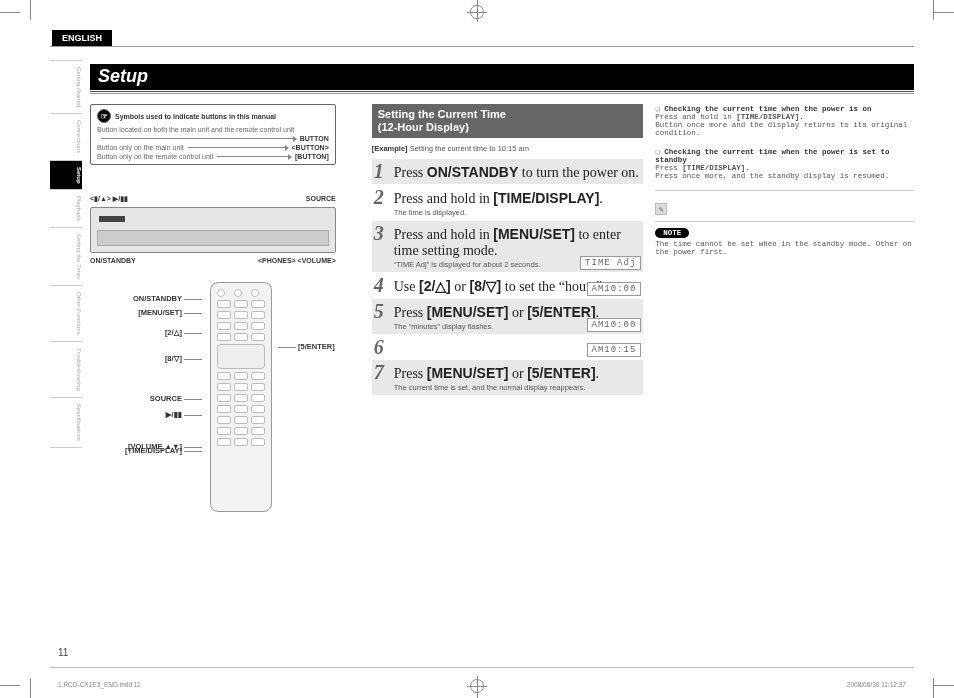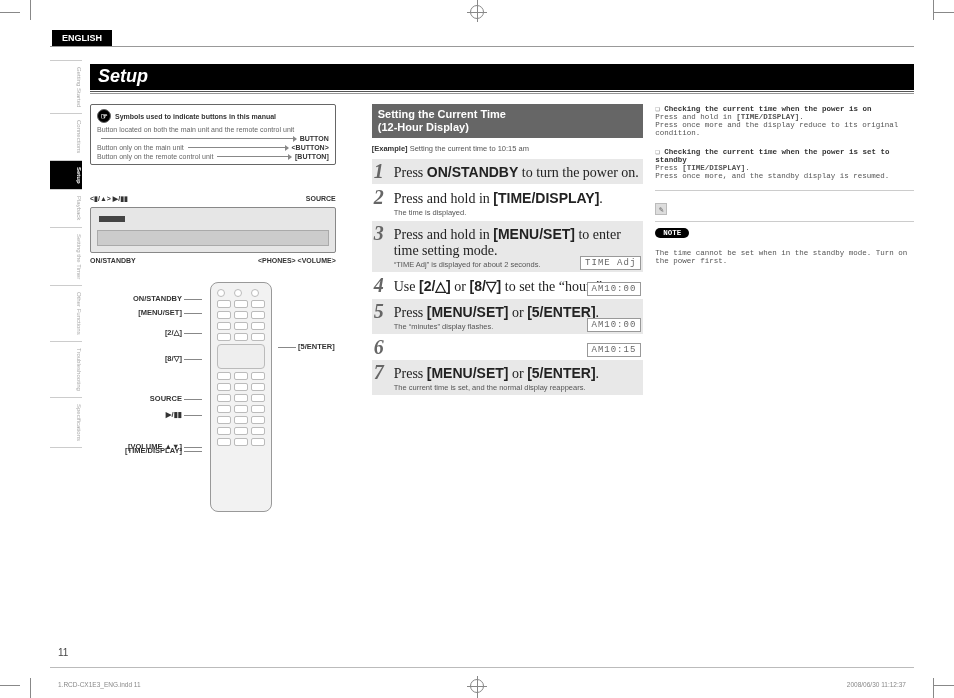--- a/index.html
+++ b/index.html
@@ -155,21 +155,21 @@
   .c3-title { font-weight:bold; color:#333; }
   .sq::before { content:"❏ "; color:#777;}
   .pencil {
     width:12px; height:12px; background:#ddd; border:1px solid #bbb;
     display:inline-flex; align-items:center; justify-content:center;
     font-size:8px; margin-top:6px; color:#666;
   }
   .note-pill {
     display:inline-block; background:#000; color:#fff;
     border-radius:8px; padding:1px 8px; font-size:7.5px; font-weight:bold;
-    margin-bottom:11px;
+    margin-bottom:2px;
   }
   .hr-light { border:none; border-top:1px solid #ccc; margin:6px 0;}
 
   
   .page-num { position:absolute; bottom:10px; left:18px; font-size:10px; color:#444;}
   .footer-line { position:absolute; bottom:0; left:10px; right:10px; height:1px; background:#bbb;}
   .foot-l { position:absolute; bottom:-20px; left:18px; font-size:6.5px; color:#888;}
   .foot-r { position:absolute; bottom:-20px; right:18px; font-size:6.5px; color:#888;}
 </style>
 </head>
@@ -361,34 +361,34 @@
           </div>
         </div>
     </div>
 
     <div class="col col3">
       <div class="c3-block">
         <div class="c3-title sq">Checking the current time when the power is on</div>
         <div>
           <span>Press and hold in </span><b>[TIME/DISPLAY]</b><span>.</span>
         </div>
-        <div>Press once more and the display reduce to its original condition.</div>
+        <div>Button once more and the display returns to its original condition.</div>
       </div>
       <div class="c3-block">
         <div class="c3-title sq">Checking the current time when the power is set to standby</div>
         <div>
           <span>Press </span><b>[TIME/DISPLAY]</b><span>.</span>
         </div>
         <div>Press once more, and the standby display is resumed.</div>
       </div>
       <hr class="hr-light">
       <div class="pencil">✎</div>
       <hr class="hr-light">
       <div class="note-pill">NOTE</div>
-      <div class="c3-block">The time cannot be set when in the standby mode. Turn on the power first.</div>
+      <div class="c3-block">The time cannot be set when in the standby mode. Other on the power first.</div>
     </div>
 
   </div>
 
   <div class="page-num">11</div>
   <div class="footer-line"></div>
   <div class="foot-l">1.RCD-CX1E3_ENG.indd   11</div>
   <div class="foot-r">2008/06/30   11:12:37</div>
 </div>
 

